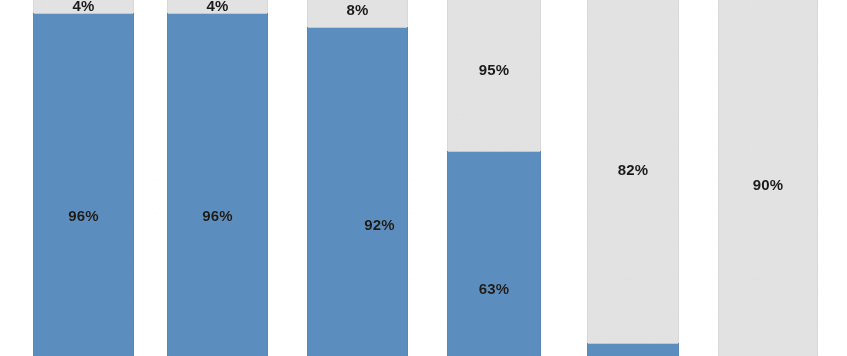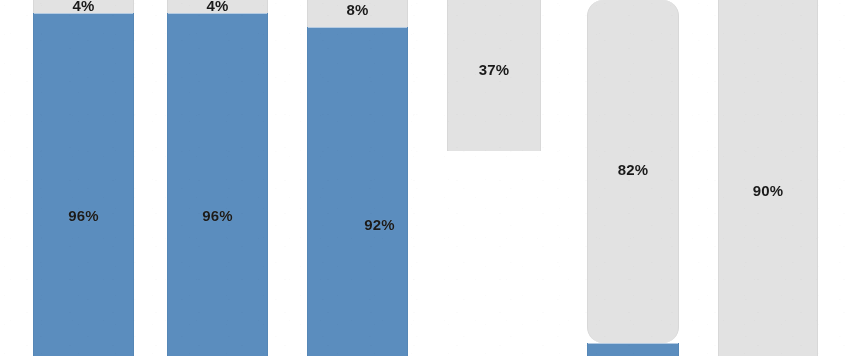--- a/index.html
+++ b/index.html
@@ -130,41 +130,45 @@
         <div class="seg seg-blue" style="flex:1 1 auto;">
           <div class="seg-divider"></div>
           <span class="seg-label label-anchored" style="top:190px;padding-left:44px;">92%</span>
         </div>
       </div>
     </div>
 
     <div class="bar-group" style="left:447px; width:94px;">
       <div class="bar-stack">
         <div class="seg seg-gray" style="height:151px;">
-          <span class="seg-label label-anchored" style="top:62px;">37%</span>
+          <span class="seg-label label-anchored" style="top:62px;">95%</span>
+        </div>
+        <div class="seg seg-blue" style="flex:1 1 auto;">
+          <div class="seg-divider"></div>
+          <span class="seg-label label-anchored" style="top:130px;">63%</span>
         </div>
       </div>
     </div>
 
     <div class="bar-group" style="left:587px; width:92px;">
       <div class="bar-stack">
-        <div class="seg seg-gray" style="height:343px;border-radius:16px;">
+        <div class="seg seg-gray" style="height:343px;">
           <span class="seg-label label-anchored" style="top:162px;">82%</span>
         </div>
         <div class="seg seg-blue" style="flex:1 1 auto;">
           <div class="seg-divider"></div>
           <span class="seg-label label-anchored" style="top:0px;"></span>
         </div>
       </div>
     </div>
 
     <div class="bar-group" style="left:718px; width:100px;">
       <div class="bar-stack">
         <div class="seg seg-gray" style="height:356px;">
-          <span class="seg-label label-anchored" style="top:183px;">90%</span>
+          <span class="seg-label label-anchored" style="top:177px;">90%</span>
         </div>
         <div class="seg seg-blue" style="flex:0 0 0px;">
           <span class="seg-label label-anchored" style="top:0px;"></span>
         </div>
       </div>
     </div>
 
     <div class="noise"></div>
   </div>
 </div>

